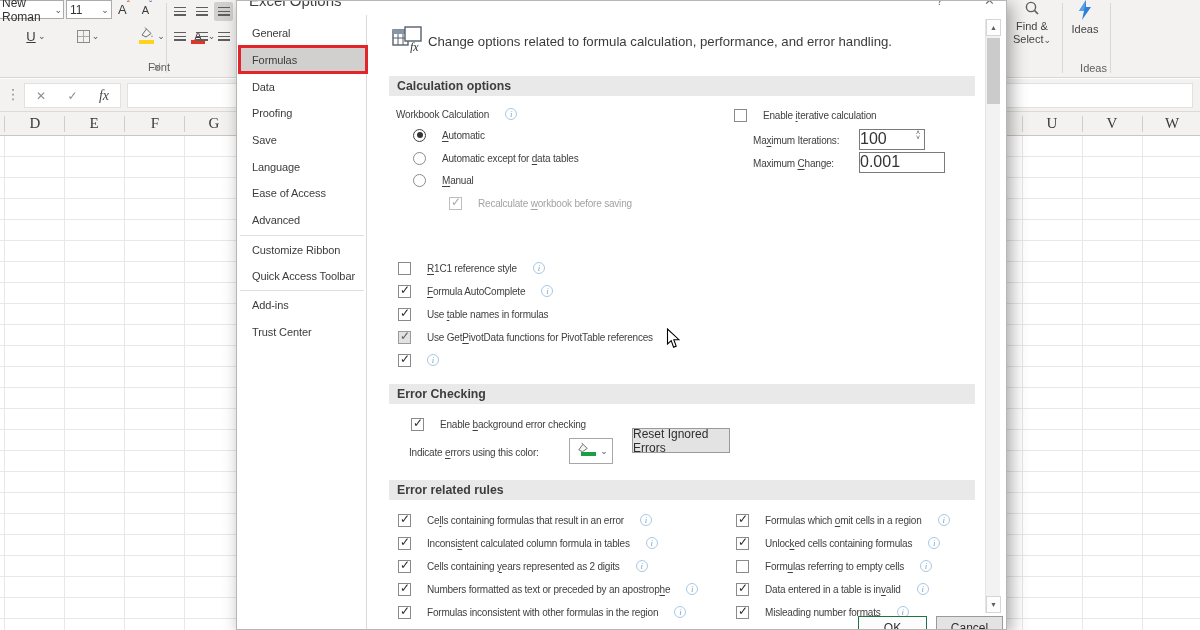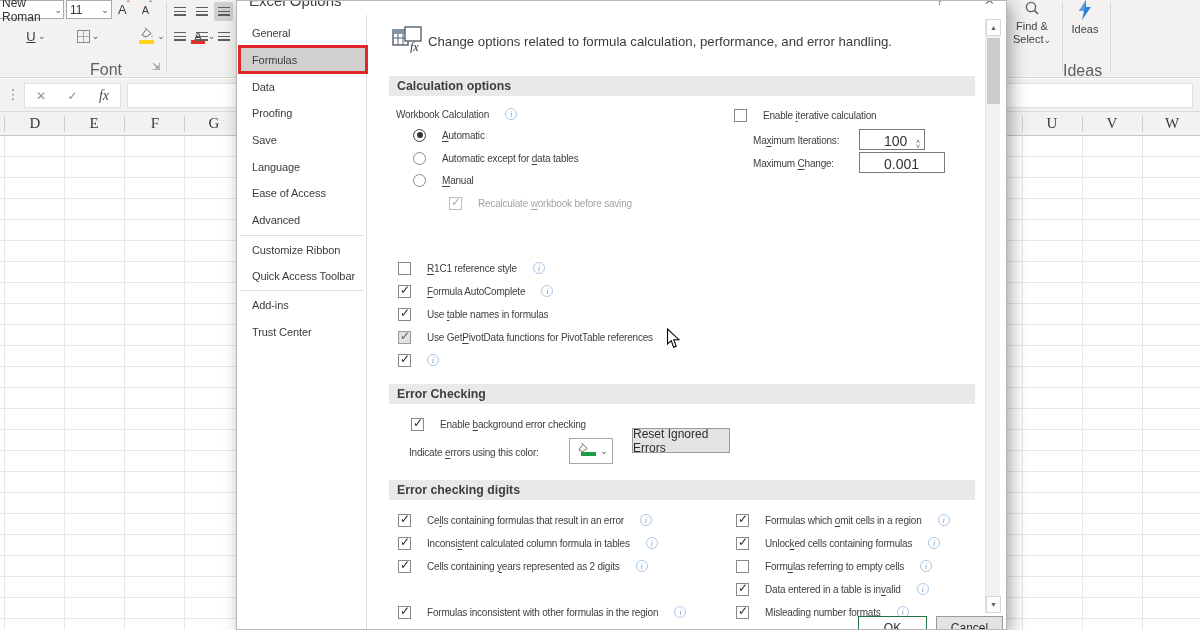--- a/index.html
+++ b/index.html
@@ -21,21 +21,21 @@
   .a-small { font-size:11px; color:#3b3b3b; }
   .mini-up::after { content:"ˆ"; font-size:10px; color:#c24a22; vertical-align:6px; }
   .mini-dn::after { content:"ˇ"; font-size:10px; color:#2b579a; vertical-align:6px; }
   .u-glyph { font-size:13px; text-decoration:underline; color:#3b3b3b; }
   .borders-ico { width:13px; height:13px; border:1px solid #8a8a8a;
     background:
       linear-gradient(#aaa,#aaa) center/100% 1px no-repeat,
       linear-gradient(#aaa,#aaa) center/1px 100% no-repeat; }
   .colorbar { position:absolute; left:2px; bottom:1px; width:15px; height:4px; }
   .vsep { position:absolute; width:1px; background:#d9d7d5; }
-  .grouplabel { position:absolute; font-size:16px; color:#605e5c; text-align:left; }
+  .grouplabel { position:absolute; font-size:11px; color:#605e5c; text-align:right; }
   .launcher { position:absolute; font-size:10px; color:#777; }
   .launcher::after { content:"⇲"; }
   .al-btn { position:absolute; width:19px; height:19px; display:flex;
     align-items:center; justify-content:center; border-radius:2px; }
   .al-btn.on { background:#d2d0ce; }
   .al-lines { width:12px; height:9px;
     background:repeating-linear-gradient(to bottom,#5f5e5c 0 1.4px,transparent 1.4px 3.6px); }
   .bigbtn { position:absolute; text-align:center; font-size:11px; color:#444; line-height:13px; }
 
   
@@ -89,21 +89,21 @@
     background:#fff; border:1px solid #8a8a8a; border-radius:50%; }
   .radio.on { border-color:#404040; }
   .radio.on::after { content:""; position:absolute; left:2.5px; top:2.5px;
     width:6px; height:6px; border-radius:50%; background:#333; }
   .graytext { color:#a3a3a3; }
   .info { display:inline-block; width:12px; height:12px; border:1px solid #aac8e4;
     border-radius:50%; color:#7da7cd; font-size:9px; line-height:11px; text-align:center;
     font-family:"Liberation Serif",serif; font-style:italic; flex:0 0 12px; }
   .info::after { content:"i"; }
   .txtbox { position:absolute; background:#fff; border:1px solid #7a7a7a; height:21px;
-    display:flex; align-items:flex-end; padding-left:24px; font-size:14px; color:#333; }
+    display:flex; align-items:flex-start; padding-left:0; font-size:16px; color:#333; }
   .spin { margin-left:auto; margin-right:4px; display:flex; flex-direction:column;
     font-size:7px; color:#555; line-height:5px; }
   .spin i::after { content:"˄"; font-style:normal; }
   .spin b::after { content:"˅"; font-weight:normal; }
   .pushbtn { position:absolute; background:#e3e3e3; border:1px solid #9c9a98;
     display:flex; align-items:center; justify-content:center; font-size:12px; color:#2e2e2e; }
   .okbtn { position:absolute; background:#fbfcfb; border:1px solid #217346;
     display:flex; align-items:flex-start; justify-content:center; font-size:12px; color:#2e2e2e;
     padding-top:4px; }
   .colorbtn { position:absolute; left:332px; top:437px; width:44px; height:26px;
@@ -384,35 +384,40 @@
       <svg width="15" height="11" viewBox="0 0 16 11" style="position:absolute;left:0;top:0">
         <path d="M4 8 L8.5 2 L13 6.5 L8 10 Z" fill="#f5f5f5" stroke="#6b6b6b" stroke-width="1"></path>
         <path d="M8.5 2 L7 0.5" stroke="#6b6b6b" stroke-width="1"></path>
       </svg>
       <span class="greenbar" style="background:#1e9e44"></span>
     </span>
     <span class="caret"></span>
   </div>
   <div class="pushbtn" style="left:395px;top:427px;width:98px;height:25px">Reset Ignored Errors</div>
 
-  <div class="secbar" style="top:479px">Error checking digits</div>
+  <div class="secbar" style="top:479px">Error related rules</div>
 
   <div class="opt" style="left:161px;top:511px">
     <span class="cb on"></span>
     <span class="lbl">Ce<u>l</u>ls containing formulas that result in an error</span>
     <span class="info"></span>
   </div>
   <div class="opt" style="left:161px;top:534px">
     <span class="cb on"></span>
     <span class="lbl">Inconsi<u>s</u>tent calculated column formula in tables</span>
     <span class="info"></span>
   </div>
   <div class="opt" style="left:161px;top:557px">
     <span class="cb on"></span>
     <span class="lbl">Cells containing <u>y</u>ears represented as 2 digits</span>
+    <span class="info"></span>
+  </div>
+  <div class="opt" style="left:161px;top:580px">
+    <span class="cb on"></span>
+    <span class="lbl">Numbers formatted as text or preceded by an apostrop<u>h</u>e</span>
     <span class="info"></span>
   </div>
   <div class="opt" style="left:161px;top:603px">
     <span class="cb on"></span>
     <span class="lbl">Formulas inconsistent with other formulas in the region</span>
     <span class="info"></span>
   </div>
 
   <div class="opt" style="left:499px;top:511px">
     <span class="cb on"></span>

